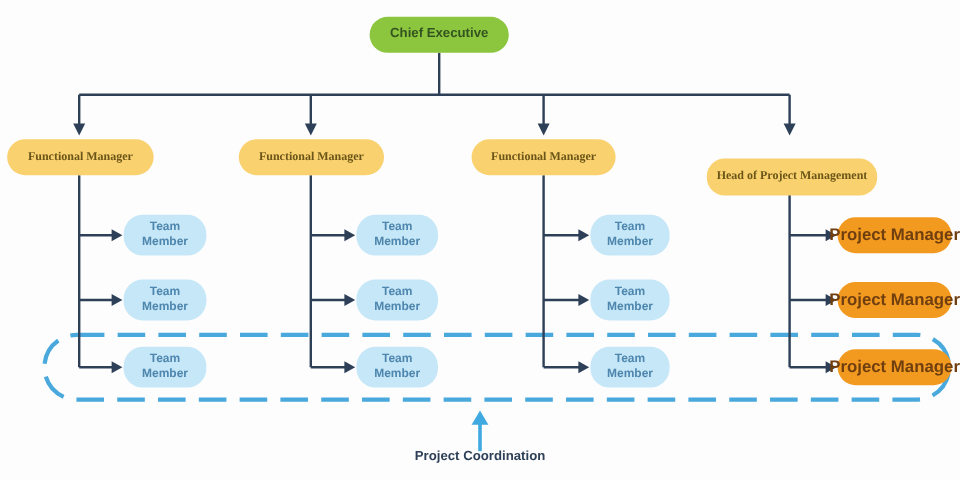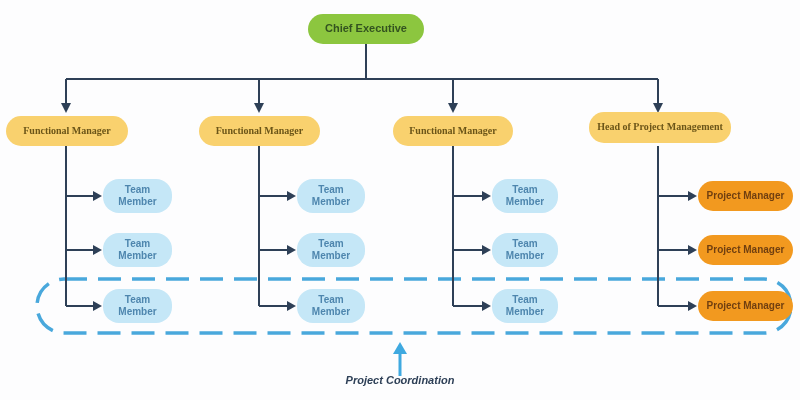--- a/index.html
+++ b/index.html
@@ -31,38 +31,37 @@
     justify-content: center;
     text-align: center;
     font-weight: bold;
     border-radius: 16px;
     line-height: 1.25;
     box-sizing: border-box;
   }
   .node.root    { background: var(--root_bg);    color: var(--root_text);    font-size: 11px; }
   .node.manager { background: var(--manager_bg); color: var(--manager_text); font-size: 10px; white-space: nowrap; font-family: Liberation Serif, serif; }
   .node.member  { background: var(--member_bg);  color: var(--member_text);  font-size: 10px; padding: 0 10px; }
-  .node.pm      { background: var(--pm_bg);      color: var(--pm_text);      font-size: 10px; white-space: nowrap; }
+  .node.pm      { background: var(--pm_bg);      color: var(--pm_text);      font-size: 14px; white-space: nowrap; }
 
   .annotation {
     position: absolute;
     left: 330px; top: 374px; width: 140px;
     text-align: center;
     font-size: 11px;
     font-weight: bold;
     color: var(--line);
-    font-style: italic;
   }
 
   
   .n-root { left: 308px; top: 14px;  width: 116px; height: 30px; }
   .n-m0   { left: 6px;   top: 116px; width: 122px; height: 30px; }
   .n-m1   { left: 199px; top: 116px; width: 121px; height: 30px; }
   .n-m2   { left: 393px; top: 116px; width: 120px; height: 30px; }
-  .n-m3   { left: 589px; top: 112px; width: 142px; height: 31px; border-radius: 15px; }
+  .n-m3   { left: 589px; top: 132px; width: 142px; height: 31px; border-radius: 15px; }
 
   .c0 { left: 103px; width: 69px; }
   .c1 { left: 297px; width: 68px; }
   .c2 { left: 492px; width: 66px; }
   .c3 { left: 698px; width: 95px; }
   .r0.member { top: 179px; height: 34px; }
   .r1.member { top: 233px; height: 34px; }
   .r2.member { top: 289px; height: 34px; }
   .r0.pm { top: 181px; height: 30px; }
   .r1.pm { top: 235px; height: 30px; }

